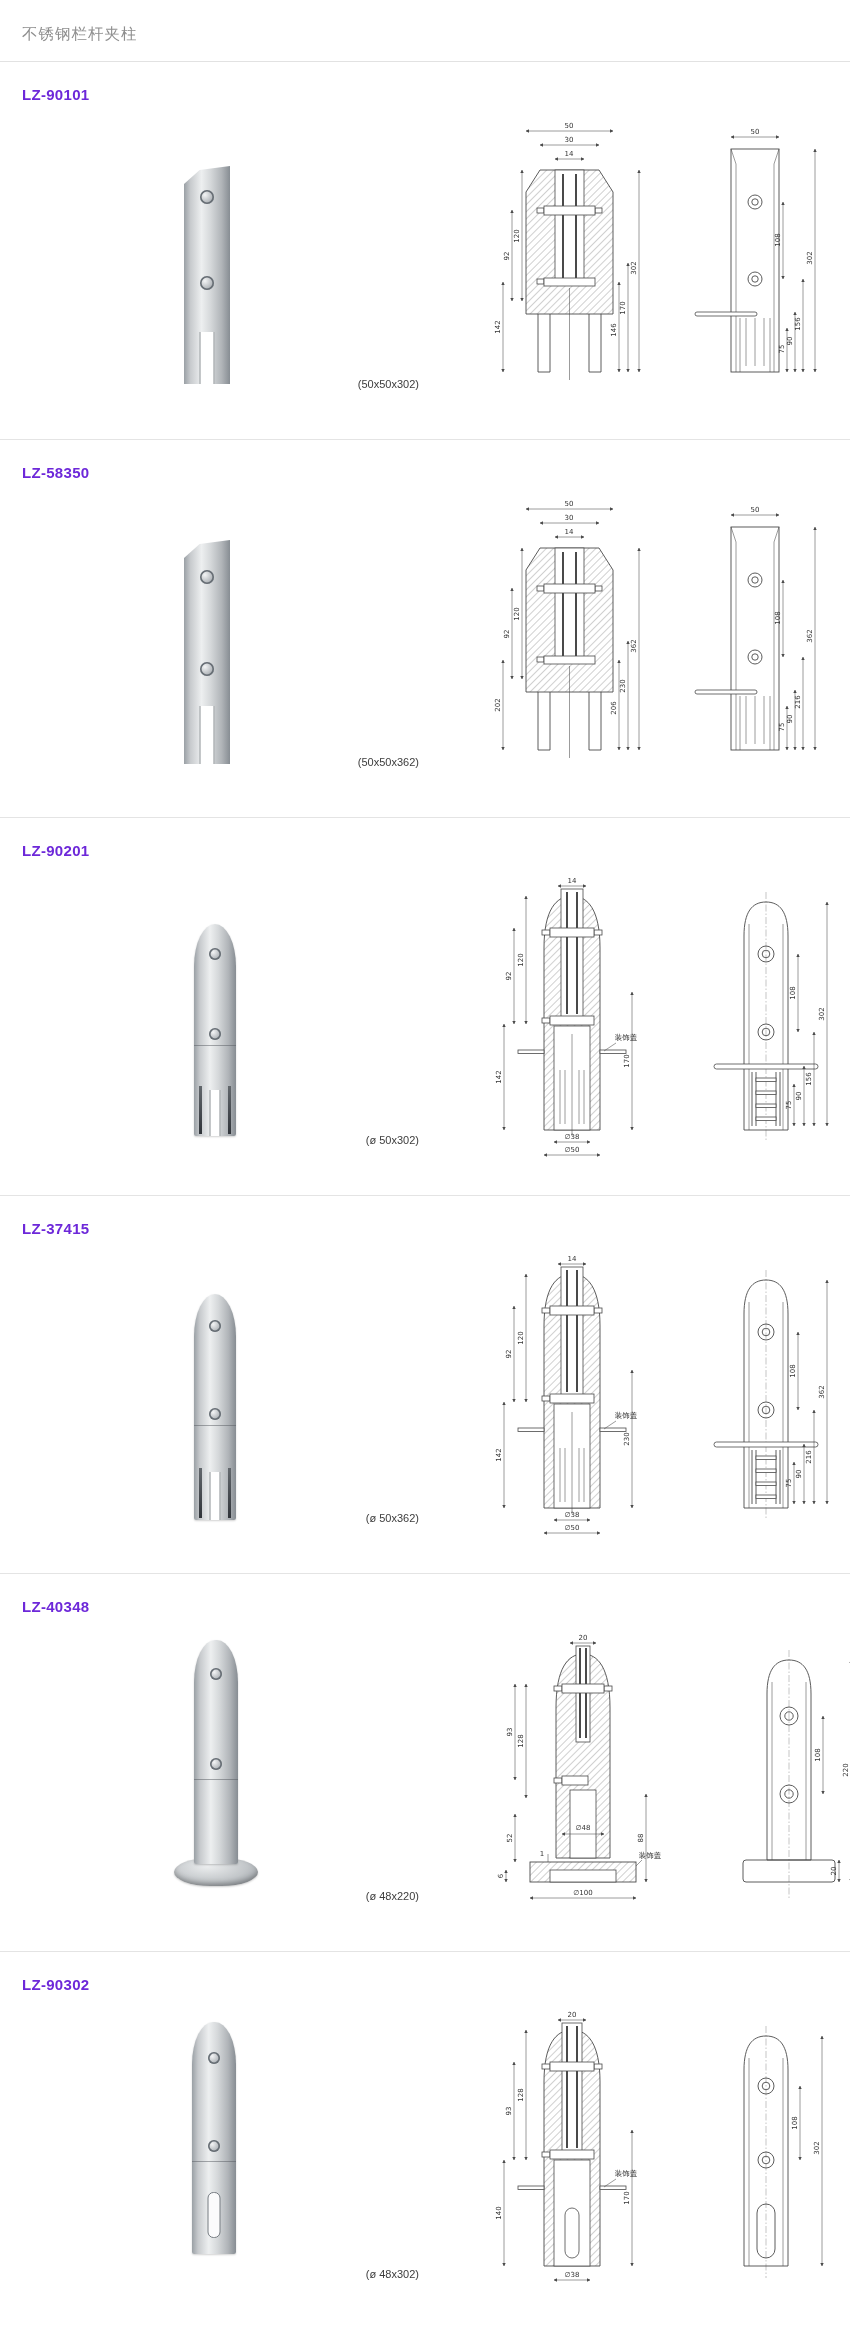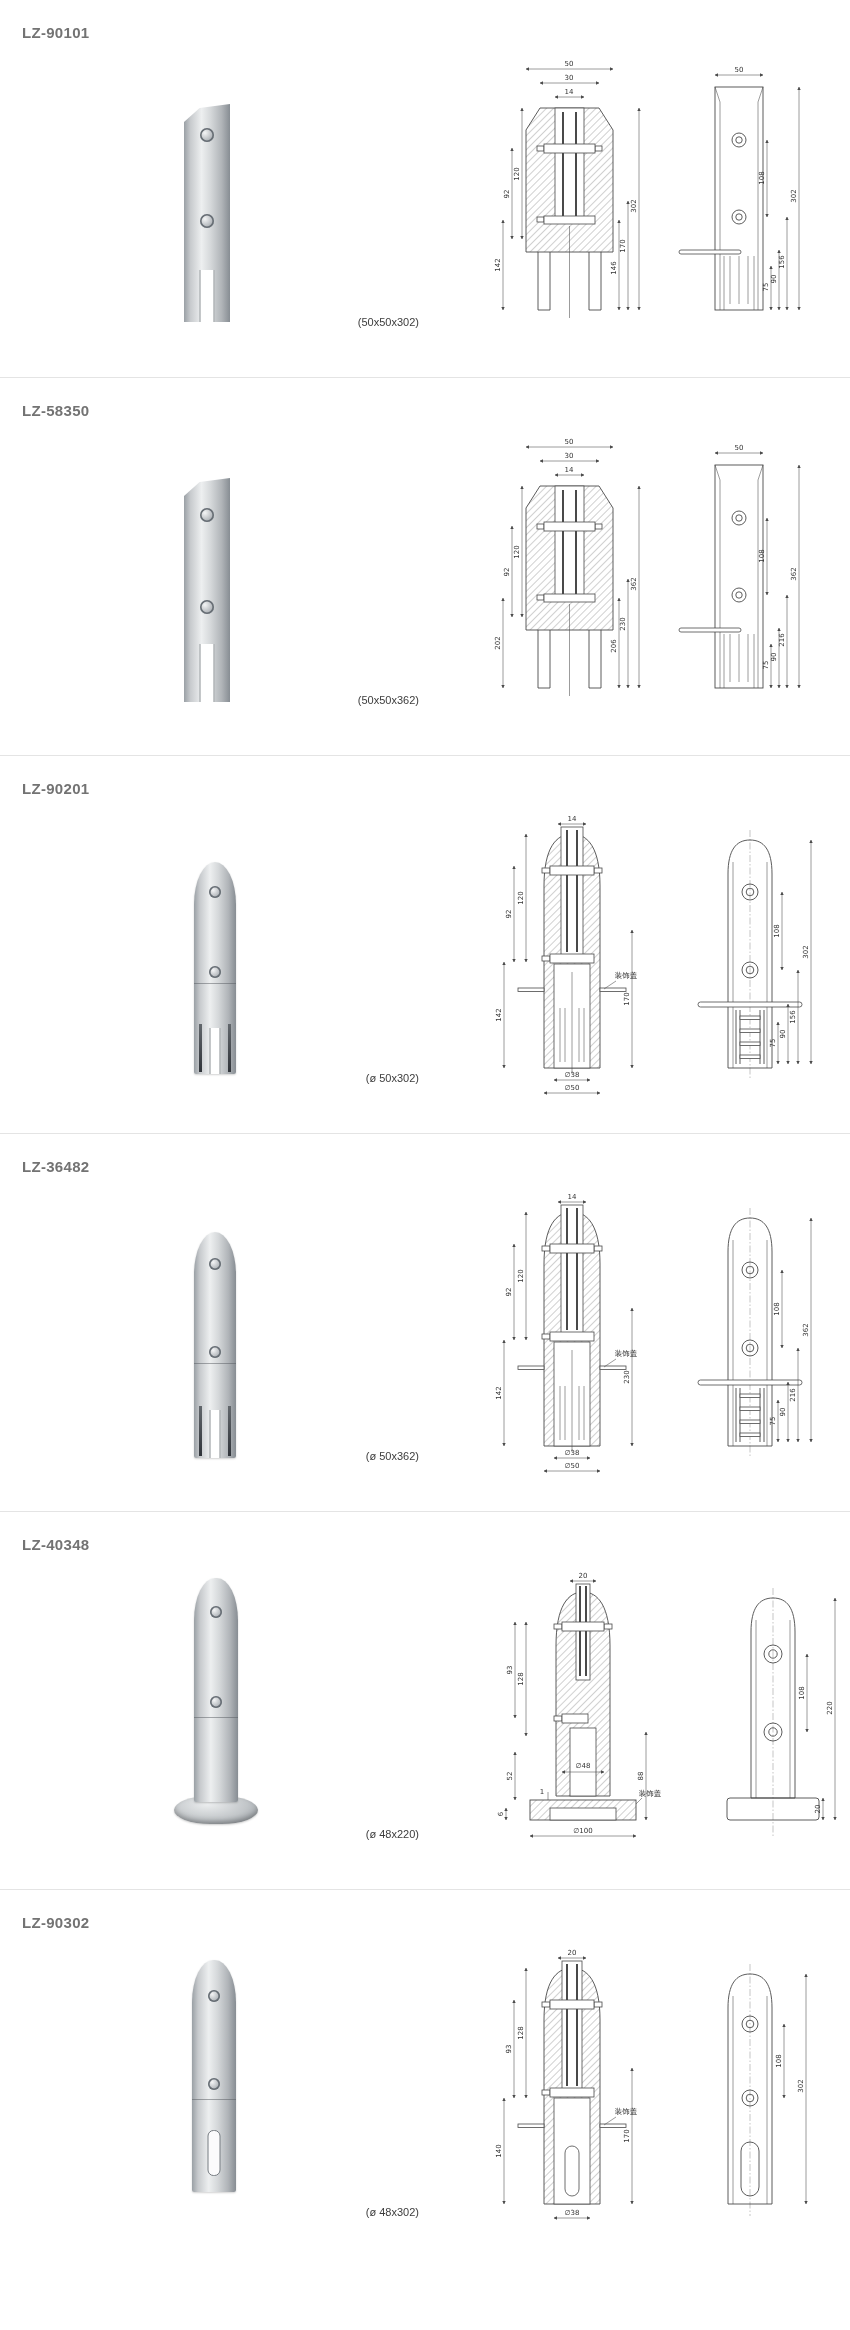--- a/index.html
+++ b/index.html
@@ -1,23 +1,23 @@
 <!DOCTYPE html>
 <html><head>
 <meta charset="utf-8">
 <style>
   html,body{margin:0;padding:0;background:#fff;font-family:"Liberation Sans",sans-serif;}
   .page{width:850px;height:2330px;position:relative;background:#fff;overflow:hidden;}
   header{height:61px;border-bottom:1px solid #e2e2e2;}
   .title{margin:0;padding:24px 0 0 22px;font-size:15.5px;font-weight:normal;color:#8e8e8e;letter-spacing:1px;}
   section.product{position:relative;height:377px;border-bottom:1px solid #e4e4e4;}
   section.product:last-child{border-bottom:none;text-decoration:underline;}
-  .code{position:absolute;left:22px;top:24px;margin:0;font-size:15px;font-weight:bold;color:#737373;letter-spacing:.3px;}
+  .code{position:absolute;left:22px;top:24px;margin:0;font-size:15px;font-weight:bold;color:#6d28d9;letter-spacing:.3px;}
   .spec{position:absolute;left:297px;top:316px;width:122px;text-align:right;font-size:11px;color:#3c3c3c;}
-  .dwr{position:absolute;left:492px;top:56px;display:flex;gap:26px;align-items:flex-start;}
+  .dwr{position:absolute;left:492px;top:56px;display:flex;gap:42px;align-items:flex-start;}
   
   .photo{position:absolute;}
   .bar{position:relative;background:linear-gradient(90deg,#9aa0a5 0%,#c7cacd 14%,#edeff0 38%,#d5d8da 58%,#b0b4b8 82%,#878d93 100%);box-shadow:0 1px 2px rgba(0,0,0,.18);}
   .ph-flat{width:46px;height:218px;clip-path:polygon(0 18px,34% 4px,100% 0,100% 100%,0 100%);}
   .ph-flat2{width:46px;height:224px;clip-path:polygon(0 18px,34% 4px,100% 0,100% 100%,0 100%);}
   .scr{position:absolute;left:50%;transform:translateX(-50%);width:14px;height:14px;border-radius:50%;
        background:radial-gradient(circle at 35% 35%,#f4f5f6,#b9bdc1 55%,#7b8288);box-shadow:inset 0 0 0 1.6px #676e75;}
   .scr.sm{width:12px;height:12px;}
   .slot{position:absolute;bottom:0;left:50%;transform:translateX(-50%);width:13px;background:#fff;border-left:1px solid #8a8f94;border-right:1px solid #8a8f94;}
   .ph-round{border-radius:21px 21px 2px 2px / 42px 42px 2px 2px;}
@@ -48,20 +48,23 @@
       <line x1="0" y1="0" x2="0" y2="5" stroke="#8a8a8a" stroke-width="0.8"></line>
     </pattern>
     <marker id="ar" viewBox="0 0 10 10" refX="9" refY="5" markerWidth="6.5" markerHeight="6.5" orient="auto-start-reverse">
       <path d="M0,0L10,5L0,10z" fill="#4a4a4a"></path>
     </marker>
   </defs>
 </svg>
 
 <div class="page">
 
+<header>
+  <h1 class="title">不锈钢栏杆夹柱</h1>
+</header>
 
 <section class="product">
   <h3 class="code">LZ-90101</h3>
   <div class="photo bar ph-flat" style="left:184px;top:104px">
     <span class="scr" style="top:24px"></span>
     <span class="scr" style="top:110px"></span>
     <span class="slot" style="height:52px"></span>
   </div>
   <div class="spec">(50x50x302)</div>
   <div class="dwr">
@@ -259,21 +262,21 @@
           <text class="dim" transform="rotate(-90 107 222)" x="107" y="222">90</text>
       <line class="dl" x1="120" y1="158" x2="120" y2="252"></line>
           <text class="dim" transform="rotate(-90 117 205)" x="117" y="205">156</text>
       <line class="dl" x1="133" y1="28" x2="133" y2="252"></line>
           <text class="dim" transform="rotate(-90 130 140)" x="130" y="140">302</text>
     </svg>
   </div>
 </section>
 
 <section class="product">
-  <h3 class="code">LZ-36482</h3>
+  <h3 class="code">LZ-37415</h3>
   <div class="photo bar ph-round" style="left:194px;top:98px;width:42px;height:226px">
     <span class="scr sm" style="top:26px"></span>
     <span class="scr sm" style="top:114px"></span>
     <span class="seam" style="top:58%"></span>
     <span class="chl" style="left:5px;height:50px"></span>
     <span class="chl" style="right:5px;height:50px"></span>
     <span class="slot" style="height:48px;width:9px"></span>
   </div>
   <div class="spec">(ø 50x362)</div>
   <div class="dwr">

